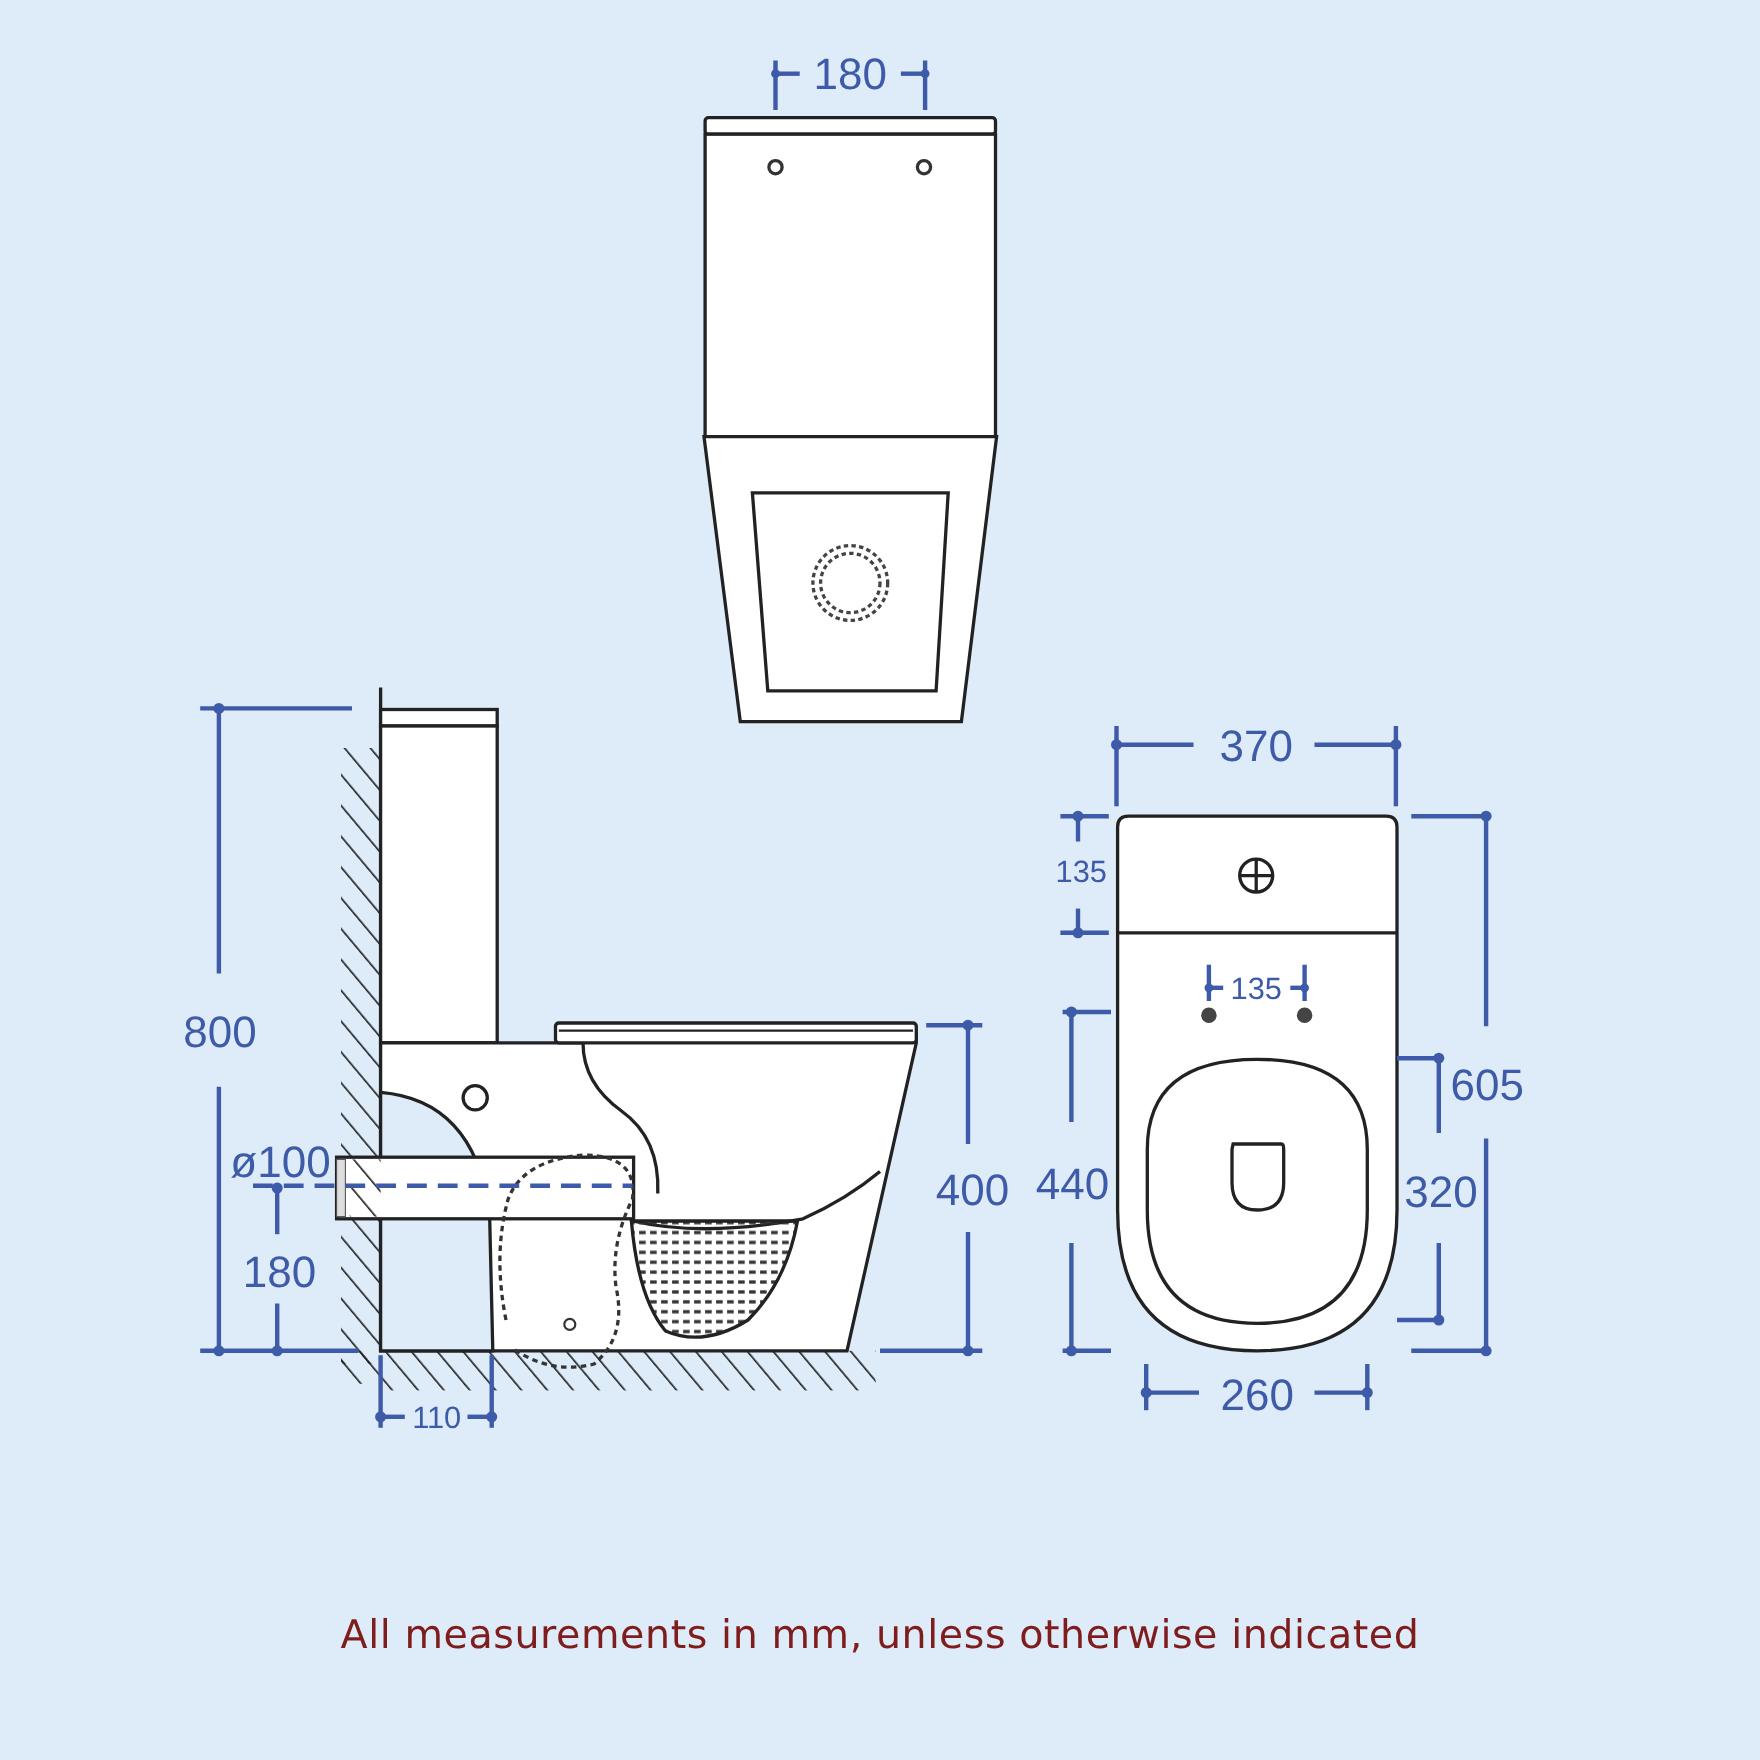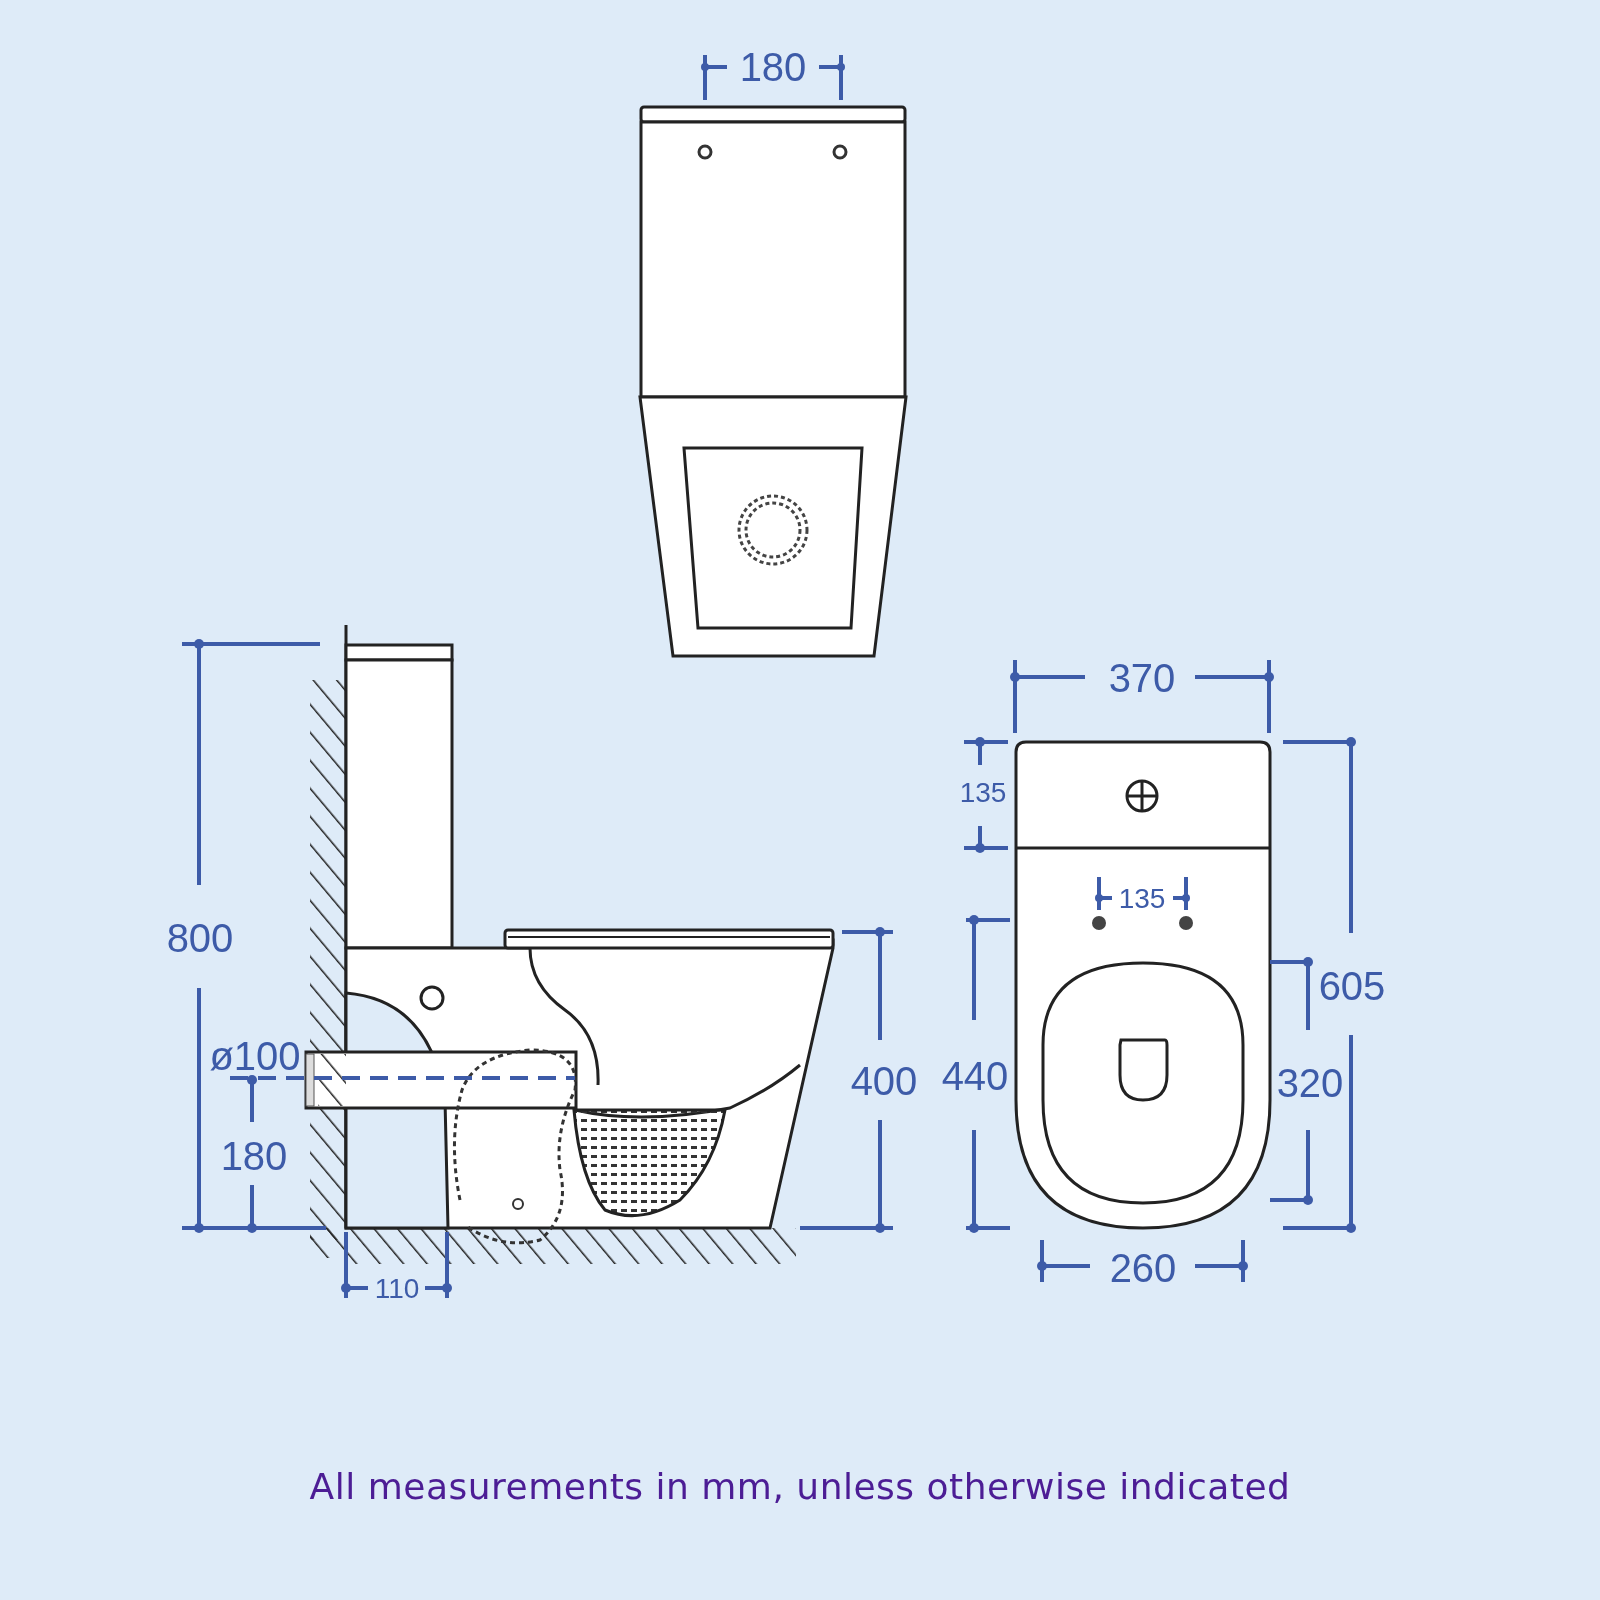--- a/index.html
+++ b/index.html
@@ -1,21 +1,21 @@
 <!DOCTYPE html>
 <html><head>
 <meta charset="utf-8">
 <style>
   html, body { margin: 0; padding: 0; }
   body { width: 1600px; height: 1600px; background: #deebf8; overflow: hidden; position: relative; }
   svg { position: absolute; left: 0; top: 0; }
   .dim { fill: #3d5ba8; font-family: "Liberation Sans", sans-serif; font-size: 40px; }
   .dim-s { fill: #3d5ba8; font-family: "Liberation Sans", sans-serif; font-size: 28px; }
   .footer { position: absolute; left: 0; width: 1600px; top: 1466px; text-align: center;
-            color: #4c1d95; font-family: "DejaVu Sans", sans-serif; font-size: 36px; letter-spacing: 0.5px; }
+            color: #7f1d1d; font-family: "DejaVu Sans", sans-serif; font-size: 36px; letter-spacing: 0.5px; }
 </style>
 </head>
 <body>
 
 <svg width="1600" height="1600" viewBox="0 0 1600 1600" xmlns="http://www.w3.org/2000/svg">
   <defs>
     <pattern id="hatch" patternUnits="userSpaceOnUse" width="18" height="18" patternTransform="rotate(-40)">
       <line x1="0" y1="0" x2="0" y2="18" stroke="#222" stroke-width="3"></line>
     </pattern>
     <pattern id="dots" patternUnits="userSpaceOnUse" width="10" height="9">

